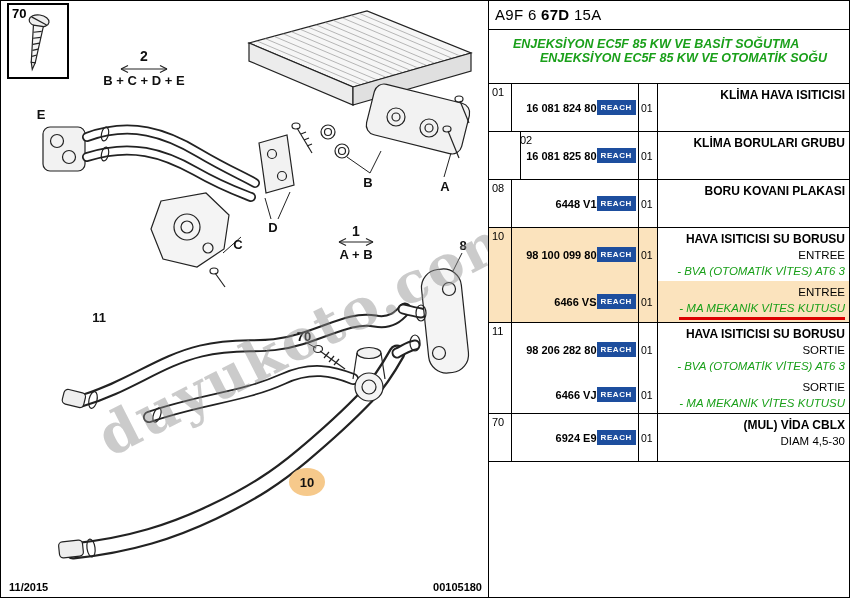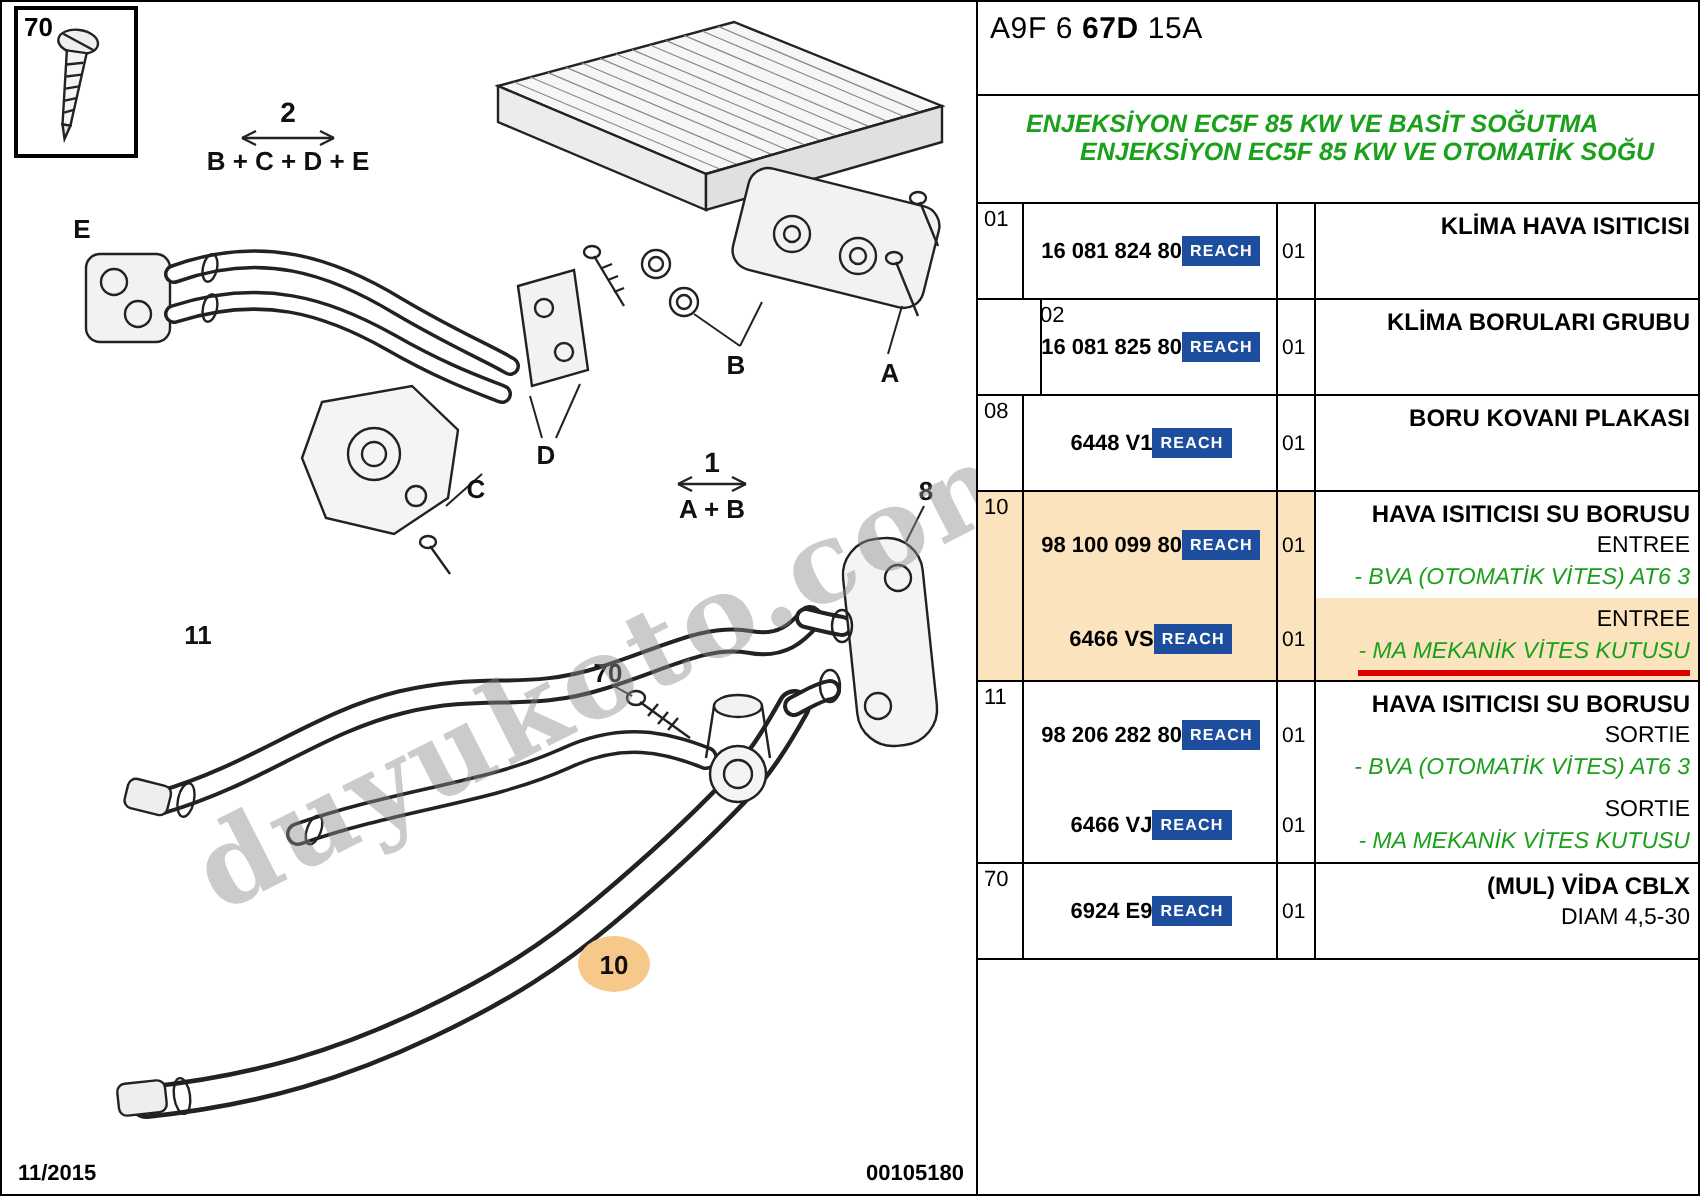--- a/index.html
+++ b/index.html
@@ -16,29 +16,29 @@
   .footer-code{position:absolute;right:6px;bottom:4px;font-weight:bold;font-size:11px;z-index:3}
   svg text{font-family:"Liberation Sans",sans-serif;fill:#111}
   .dlabel{font-weight:bold;font-size:13px}
   .dnum{font-weight:bold;font-size:14px}
   .tube-o{stroke:#222;fill:none;stroke-linecap:round}
   .tube-i{stroke:#fff;fill:none;stroke-linecap:round}
   .badge10{fill:var(--badge-fill);stroke:none}
 
   
   .panel{flex:1;display:flex;flex-direction:column;background:#fff}
-  .p-title{height:47px;border-bottom:1px solid #000;padding:5px 6px;font-size:15px;letter-spacing:.3px}
+  .p-title{height:29px;border-bottom:1px solid #000;padding:5px 6px;font-size:15px;letter-spacing:.3px}
   .p-title b{font-weight:bold}
   .p-sub{height:54px;border-bottom:1px solid #000;padding:7px 2px 5px 24px;color:var(--green);font-style:italic;font-weight:bold;
          font-size:12.5px;display:flex;flex-direction:column;white-space:nowrap;overflow:hidden}
   .p-sub .sub2{margin-left:27px}
   .t-row{display:grid;grid-template-columns:23px 127px 19px 1fr;border-bottom:1px solid #000;min-height:48px;background:#fff}
   .t-row.hl{background:var(--highlight)}
   .c-ref{grid-column:1;border-right:1px solid #000;font-size:11px;padding:2px 0 0 3px}
-  .c-num{grid-column:2;border-right:1px solid #000;display:flex;align-items:center;justify-content:center;
+  .c-num{grid-column:2;border-right:1px solid #000;display:flex;align-items:center;justify-content:flex-end;
          padding:2px 2px 2px 3px;font-weight:bold;font-size:11px;white-space:nowrap}
   .c-qty{grid-column:3;border-right:1px solid #000;display:flex;align-items:center;padding-left:2px;font-size:10.5px}
   .c-desc{grid-column:4;padding:3px 4px 2px 4px;display:flex;flex-direction:column;align-items:flex-end}
   .c-desc.white-bg{background:#fff}
   .ln{line-height:16px;font-size:11.5px;white-space:nowrap}
   .ln-title{font-weight:bold;font-size:12px}
   .ln-green,.ln-green-underline{color:var(--green);font-style:italic}
   .ln-green-underline{border-bottom:3px solid var(--red-underline);padding-bottom:1px}
   .reach{background:var(--reach-bg);color:#fff;font-size:8px;font-weight:bold;padding:3px 4px;letter-spacing:.6px;flex:0 0 auto}
 </style>

